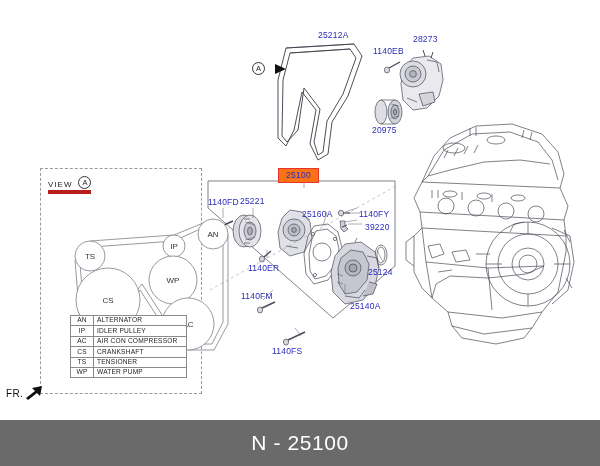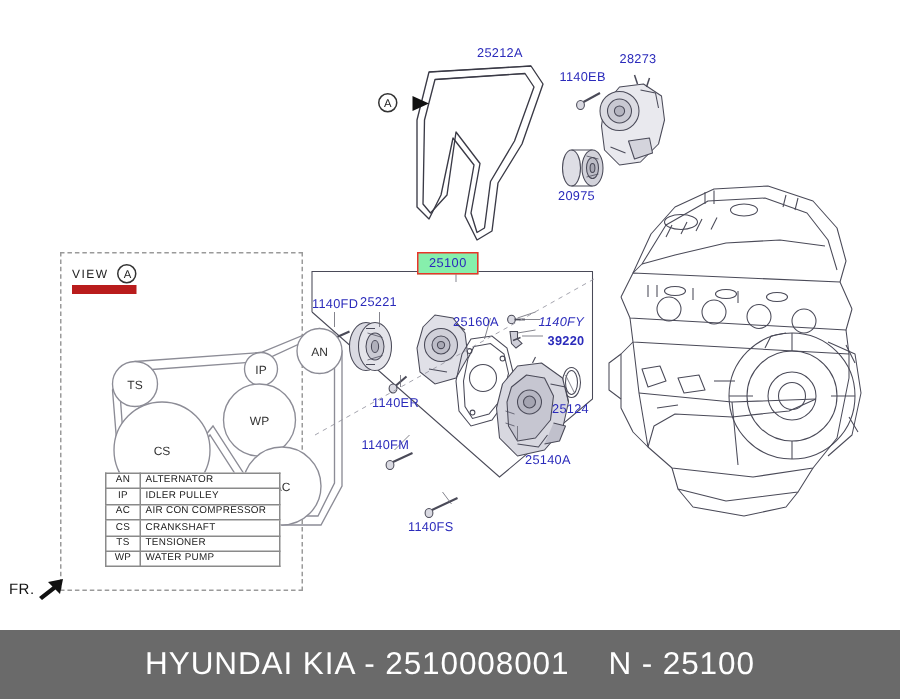--- a/index.html
+++ b/index.html
@@ -36,39 +36,39 @@
     white-space:nowrap;
     letter-spacing:.2px;
     font-family:"Liberation Sans","DejaVu Sans",sans-serif;
   }
   
   #mainpart{
     position:absolute;
     left:278px;top:168px;
     padding:2px 7px 2px 7px;
     border:1.4px solid #e8352a;
-    background:#86efac;
+    background:#f97316;
     font-size:8.5px;
     color:#2b2bbb;
     letter-spacing:.3px;
     line-height:1;
   }
   
   #viewpanel{
     position:absolute;left:40px;top:168px;width:162px;height:226px;
     border:1px dashed #9a9a9a;
     background:#fff;
     box-sizing:border-box;
   }
   #viewttl{
     position:absolute;left:48px;top:176px;
     font-size:8px;color:#222;letter-spacing:1px;
-    border-bottom:6px solid #b91c1c;
+    border-bottom:4px solid #b91c1c;
     padding-bottom:1px;
-    display:flex;align-items:center;gap:6px;
+    display:flex;align-items:flex-end;gap:6px;
   }
   .circA{
     display:inline-block;
     width:11px;height:11px;border:1px solid #333;border-radius:50%;
     font-size:7.5px;line-height:11px;text-align:center;color:#222;
     letter-spacing:0;
   }
   
   #legend{
     position:absolute;left:70px;top:315px;
@@ -324,22 +324,22 @@
       <path d="M0 6 L10 6 L10 1 L21 6 L10 11 L10 6 Z" fill="#111"></path>
     </svg>
   </div>
 
   <div id="mainpart">25100</div>
 
   <div class="lbl" style="left:208px;top:197px;">1140FD</div>
   <div class="lbl" style="left:240px;top:196px;">25221</div>
   <div class="lbl" style="left:248px;top:263px;">1140ER</div>
   <div class="lbl" style="left:302px;top:209px;">25160A</div>
-  <div class="lbl" style="left:359px;top:209px;font-style:italic;">1140FY</div>
-  <div class="lbl" style="left:365px;top:222px;font-weight:bold;">39220</div>
+  <div class="lbl" style="left:359px;top:209px;">1140FY</div>
+  <div class="lbl" style="left:365px;top:222px;">39220</div>
   <div class="lbl" style="left:368px;top:267px;">25124</div>
   <div class="lbl" style="left:350px;top:301px;">25140A</div>
   <div class="lbl" style="left:241px;top:291px;">1140FM</div>
   <div class="lbl" style="left:272px;top:346px;">1140FS</div>
 
   <svg style="position:absolute;left:348px;top:210px;" width="16" height="18" viewBox="0 0 16 18">
     <g stroke="#6a6a75" stroke-width="0.55">
         <line x1="0" y1="3" x2="12" y2="3"></line>
         <line x1="0" y1="14" x2="14" y2="14"></line>
       </g>
@@ -408,15 +408,14 @@
   <div id="frwrap">
     <span id="frtxt">FR.</span>
     <svg width="20" height="16" viewBox="0 0 20 16">
       <path d="M2 13 L11 6 L8 3 L18 1 L16 11 L13 8 L4 15 Z" fill="#111"></path>
     </svg>
   </div>
 
 </div>
 
 <div id="footer">
-  <span class="ftxt">HYUNDAI KIA - 2510008001</span>
   <span class="ftxt">N - 25100</span>
 </div>
 
 </body></html>

